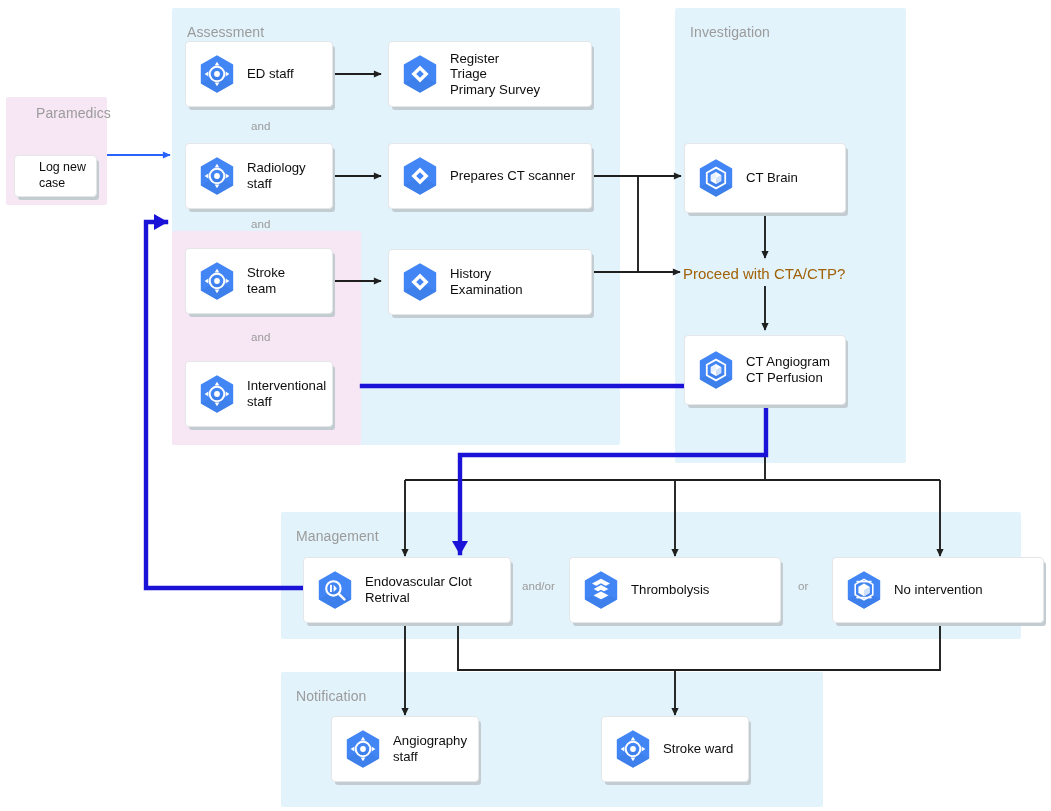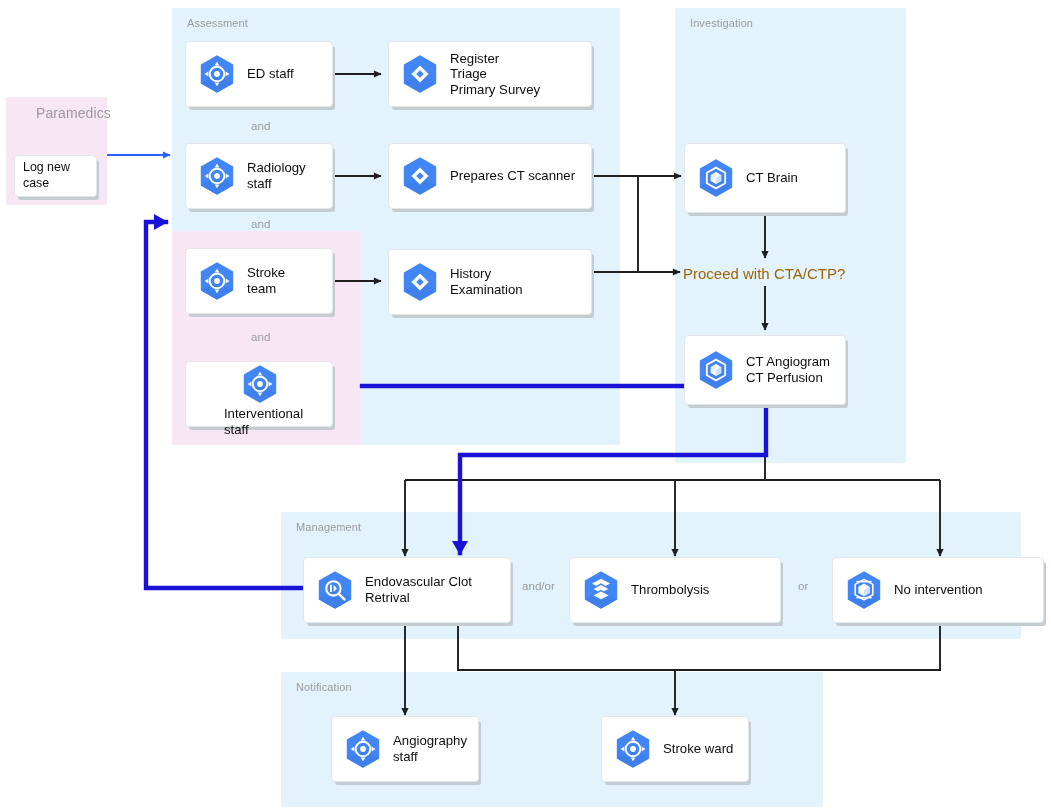--- a/index.html
+++ b/index.html
@@ -19,22 +19,22 @@
 
   
   .panel {
     position: absolute;
     border-radius: 2px;
   }
   .panel.blue  { background: #e2f3fb; }
   .panel.pink  { background: #f7e7f5; }
   .panel-title {
     position: absolute;
-    top: 9px; left: 15px;
-    font-size: 11px;
+    top: 16px; left: 15px;
+    font-size: 14px;
     color: #9b9b9b;
     letter-spacing: .1px;
     white-space: nowrap;
   }
 
   
   .node {
     position: absolute;
     background: #ffffff;
     border: 1px solid #e4e6e8;
@@ -57,21 +57,21 @@
     white-space: pre-line;
     letter-spacing: 0;
   }
 
   
   .node.plain {
     padding-left: 0;
     justify-content: flex-start;
   }
   .node.plain .label {
-    padding-left: 8px;
+    padding-left: 24px;
     font-size: 12.4px;
   }
 
   
   .conj {
     position: absolute;
     font-size: 11.6px;
     color: #9b9b9b;
     white-space: nowrap;
   }
@@ -268,21 +268,21 @@
         <path d="M22 13.4 L30.6 22 L22 30.6 L13.4 22 Z" fill="#fff"></path>
         <path d="M22 18.2 L25.8 22 L22 25.8 L18.2 22 Z" fill="#4285f4"></path>
       </svg>
     </span>
     <span class="label">History
 Examination</span>
   </div>
 
   <span class="conj" style="left:251px; top:330px;">and</span>
 
-  <div class="node" style="left:185px; top:361px; width:148px; height:66px;flex-direction:column;">
+  <div class="node" style="left:185px; top:361px; width:148px; height:66px;">
     <span class="ico">
       <svg viewBox="0 0 44 44" width="44" height="44">
         <path d="M22 3.2 L38.2 12.4 L38.2 31.6 L22 40.8 L5.8 31.6 L5.8 12.4 Z" fill="#4285f4"></path>
         <path d="M38.2 31.6 L22 40.8 L5.8 31.6 L22 22 Z" fill="#3b7ae4" opacity=".55"></path>
         <circle cx="22" cy="22" r="7.3" fill="none" stroke="#fff" stroke-width="2"></circle>
         <circle cx="22" cy="22" r="2.9" fill="#fff"></circle>
         <path d="M22 9.8 L24.4 13.6 L19.6 13.6 Z" fill="#fff"></path>
         <path d="M9.6 22 L13.4 19.6 L13.4 24.4 Z" fill="#fff"></path>
         <path d="M34.4 22 L30.6 19.6 L30.6 24.4 Z" fill="#fff"></path>
         <path d="M22 34.2 L24.4 30.4 L19.6 30.4 Z" fill="#fff"></path>

